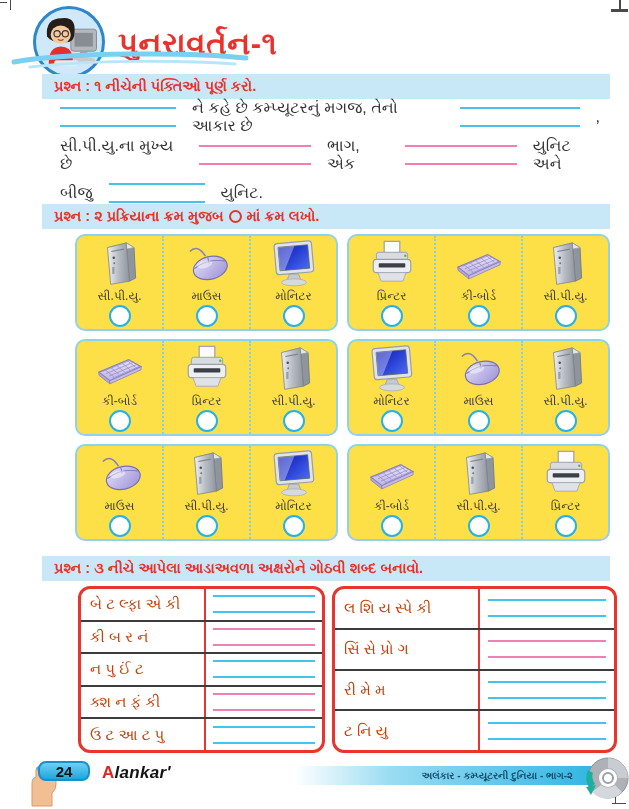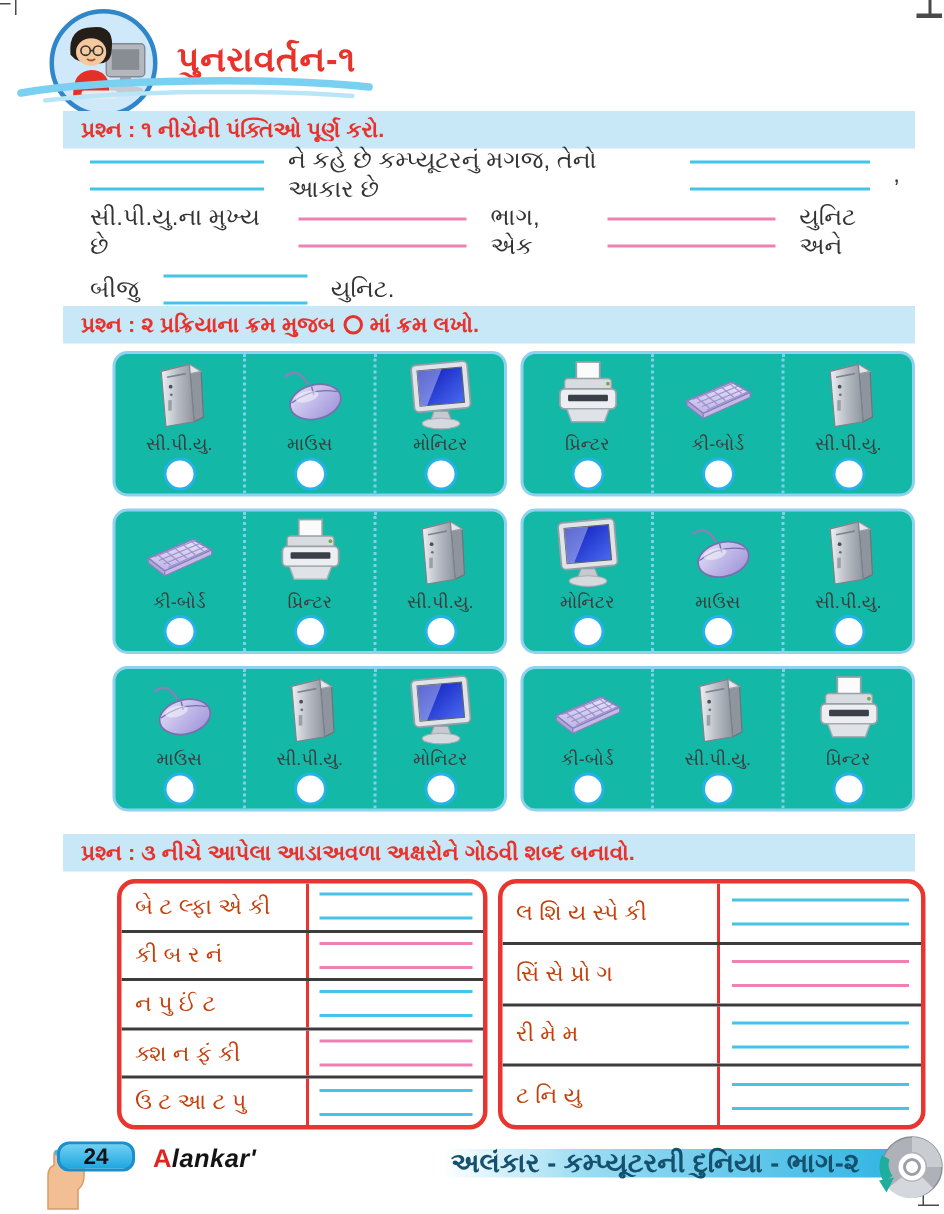--- a/index.html
+++ b/index.html
@@ -6,41 +6,41 @@
   body { background:#fff; font-family:"Liberation Sans","DejaVu Sans",sans-serif; }
   .page { position:relative; width:629px; height:809px; background:#ffffff; overflow:hidden; }
 
   
   .crop { position:absolute; background:#4a4a4a; }
 
   
   .avatar-circle { position:absolute; left:33px; top:6px; width:72px; height:72px;
     border-radius:50%; background:#cfe9fa; border:3px solid #2f86c9; overflow:hidden; }
   .page-title { position:absolute; left:118px; top:26px; color:#e8332d; font-weight:bold;
-    font-size:23px; letter-spacing:.5px; }
+    font-size:31px; letter-spacing:.5px; }
   .swoosh { position:absolute; left:10px; top:48px; width:240px; height:22px; }
 
   
   .qbar { position:absolute; left:42px; width:568px; height:25px; background:#c8e8f7;
     display:flex; align-items:center; padding-left:12px; color:#e8332d; font-weight:bold;
     font-size:14.5px; }
   .order-circle-glyph { display:inline-block; width:13px; height:13px; border:2px solid #e8332d;
     border-radius:50%; margin:0 5px; flex:none; }
 
   
   .q1-body { position:absolute; left:60px; top:98px; width:540px; font-size:16px; color:#333; }
   .q1-row { display:flex; align-items:center; gap:16px; height:38px; }
   .blank { height:20px; border-top:2px solid; border-bottom:2px solid; flex:none; }
   .blank.cyan { border-color:#45c3ea; }
   .blank.pink { border-color:#f080b4; }
 
   
   .q2-grid { position:absolute; left:75px; top:234px; width:535px; }
   .q2-row { display:flex; gap:9px; margin-bottom:8px; }
-  .q2-box { flex:1; height:97px; border:2px solid #8ed2f0; border-radius:10px; background:#14b8a6;
+  .q2-box { flex:1; height:97px; border:2px solid #8ed2f0; border-radius:10px; background:#fde047;
     display:flex; overflow:hidden; }
   .q2-cell { flex:1; display:flex; flex-direction:column; align-items:center; padding-top:3px;
     border-right:2px dotted #7fd0ee; }
   .q2-cell:last-child { border-right:none; }
   .dev-icon { width:58px; height:50px; flex:none; }
   .dev-label { font-size:12px; color:#3c3c3c; line-height:14px; white-space:nowrap; }
   .order-circle { width:22px; height:22px; border:2.5px solid #25b2e8; border-radius:50%;
     background:#fff; margin-top:2px; flex:none; }
 
   
@@ -62,21 +62,21 @@
   .page-badge { position:absolute; left:38px; top:761px; width:52px; height:20px;
     background:linear-gradient(180deg,#6fd0f2,#1fa6e0); border:2px solid #1b8fc9;
     border-radius:8px; display:flex; align-items:center; justify-content:center;
     color:#111; font-weight:bold; font-size:15px; }
   .brand { position:absolute; left:102px; top:763px; font-weight:800; font-size:17px;
     color:#141414; font-style:italic; display:inline-block; letter-spacing:.3px; }
   .brand::first-letter { color:#e02420; font-style:normal; }
   .footer-bar { position:absolute; left:295px; top:766px; width:318px; height:19px;
     background:linear-gradient(90deg, rgba(200,236,248,0), #9adcf2 30%, #29b2e2 100%);
     display:flex; align-items:center; justify-content:flex-end; padding-right:40px;
-    color:#15506e; font-size:18px; font-weight:bold; }
+    color:#15506e; font-size:10px; font-weight:bold; }
   .cd { position:absolute; left:582px; top:754px; width:47px; height:50px; }
 </style>
 </head>
 <body>
 
 <svg width="0" height="0" style="position:absolute" aria-hidden="true">
   <defs>
     <linearGradient id="gMetal" x1="0" y1="0" x2="1" y2="0">
       <stop offset="0" stop-color="#eef0f3"></stop>
         <stop offset=".5" stop-color="#b8bdc5"></stop>

